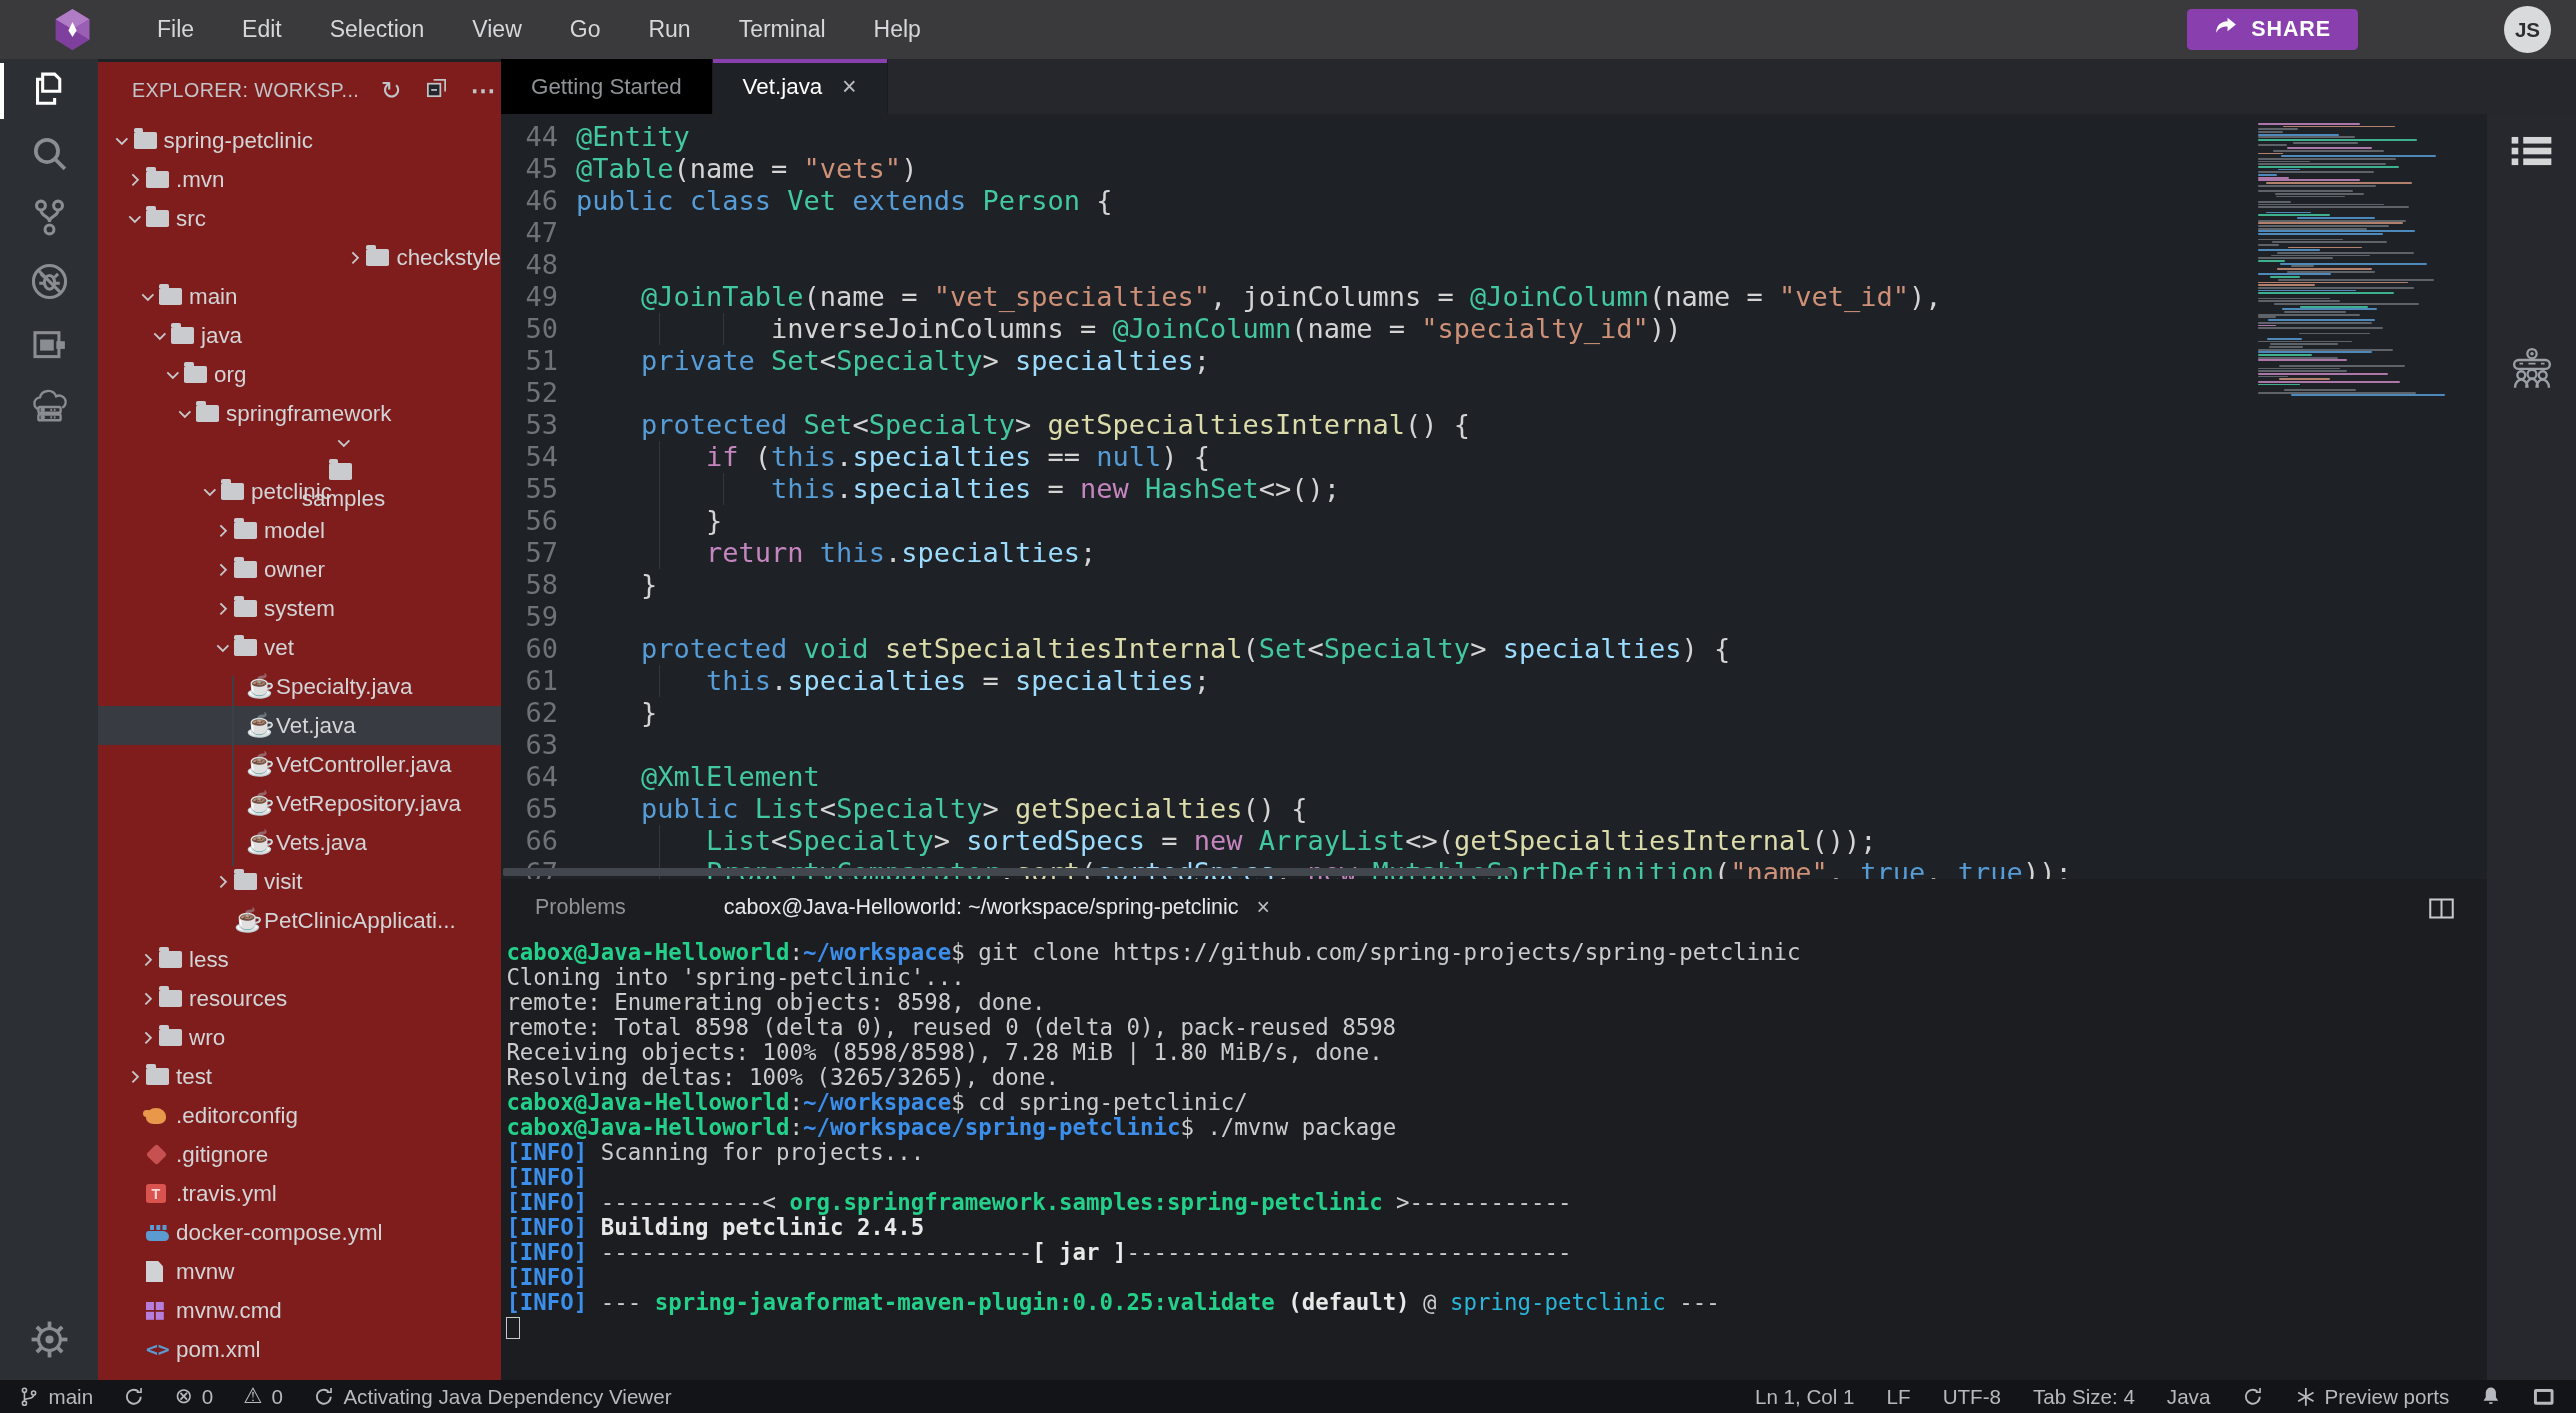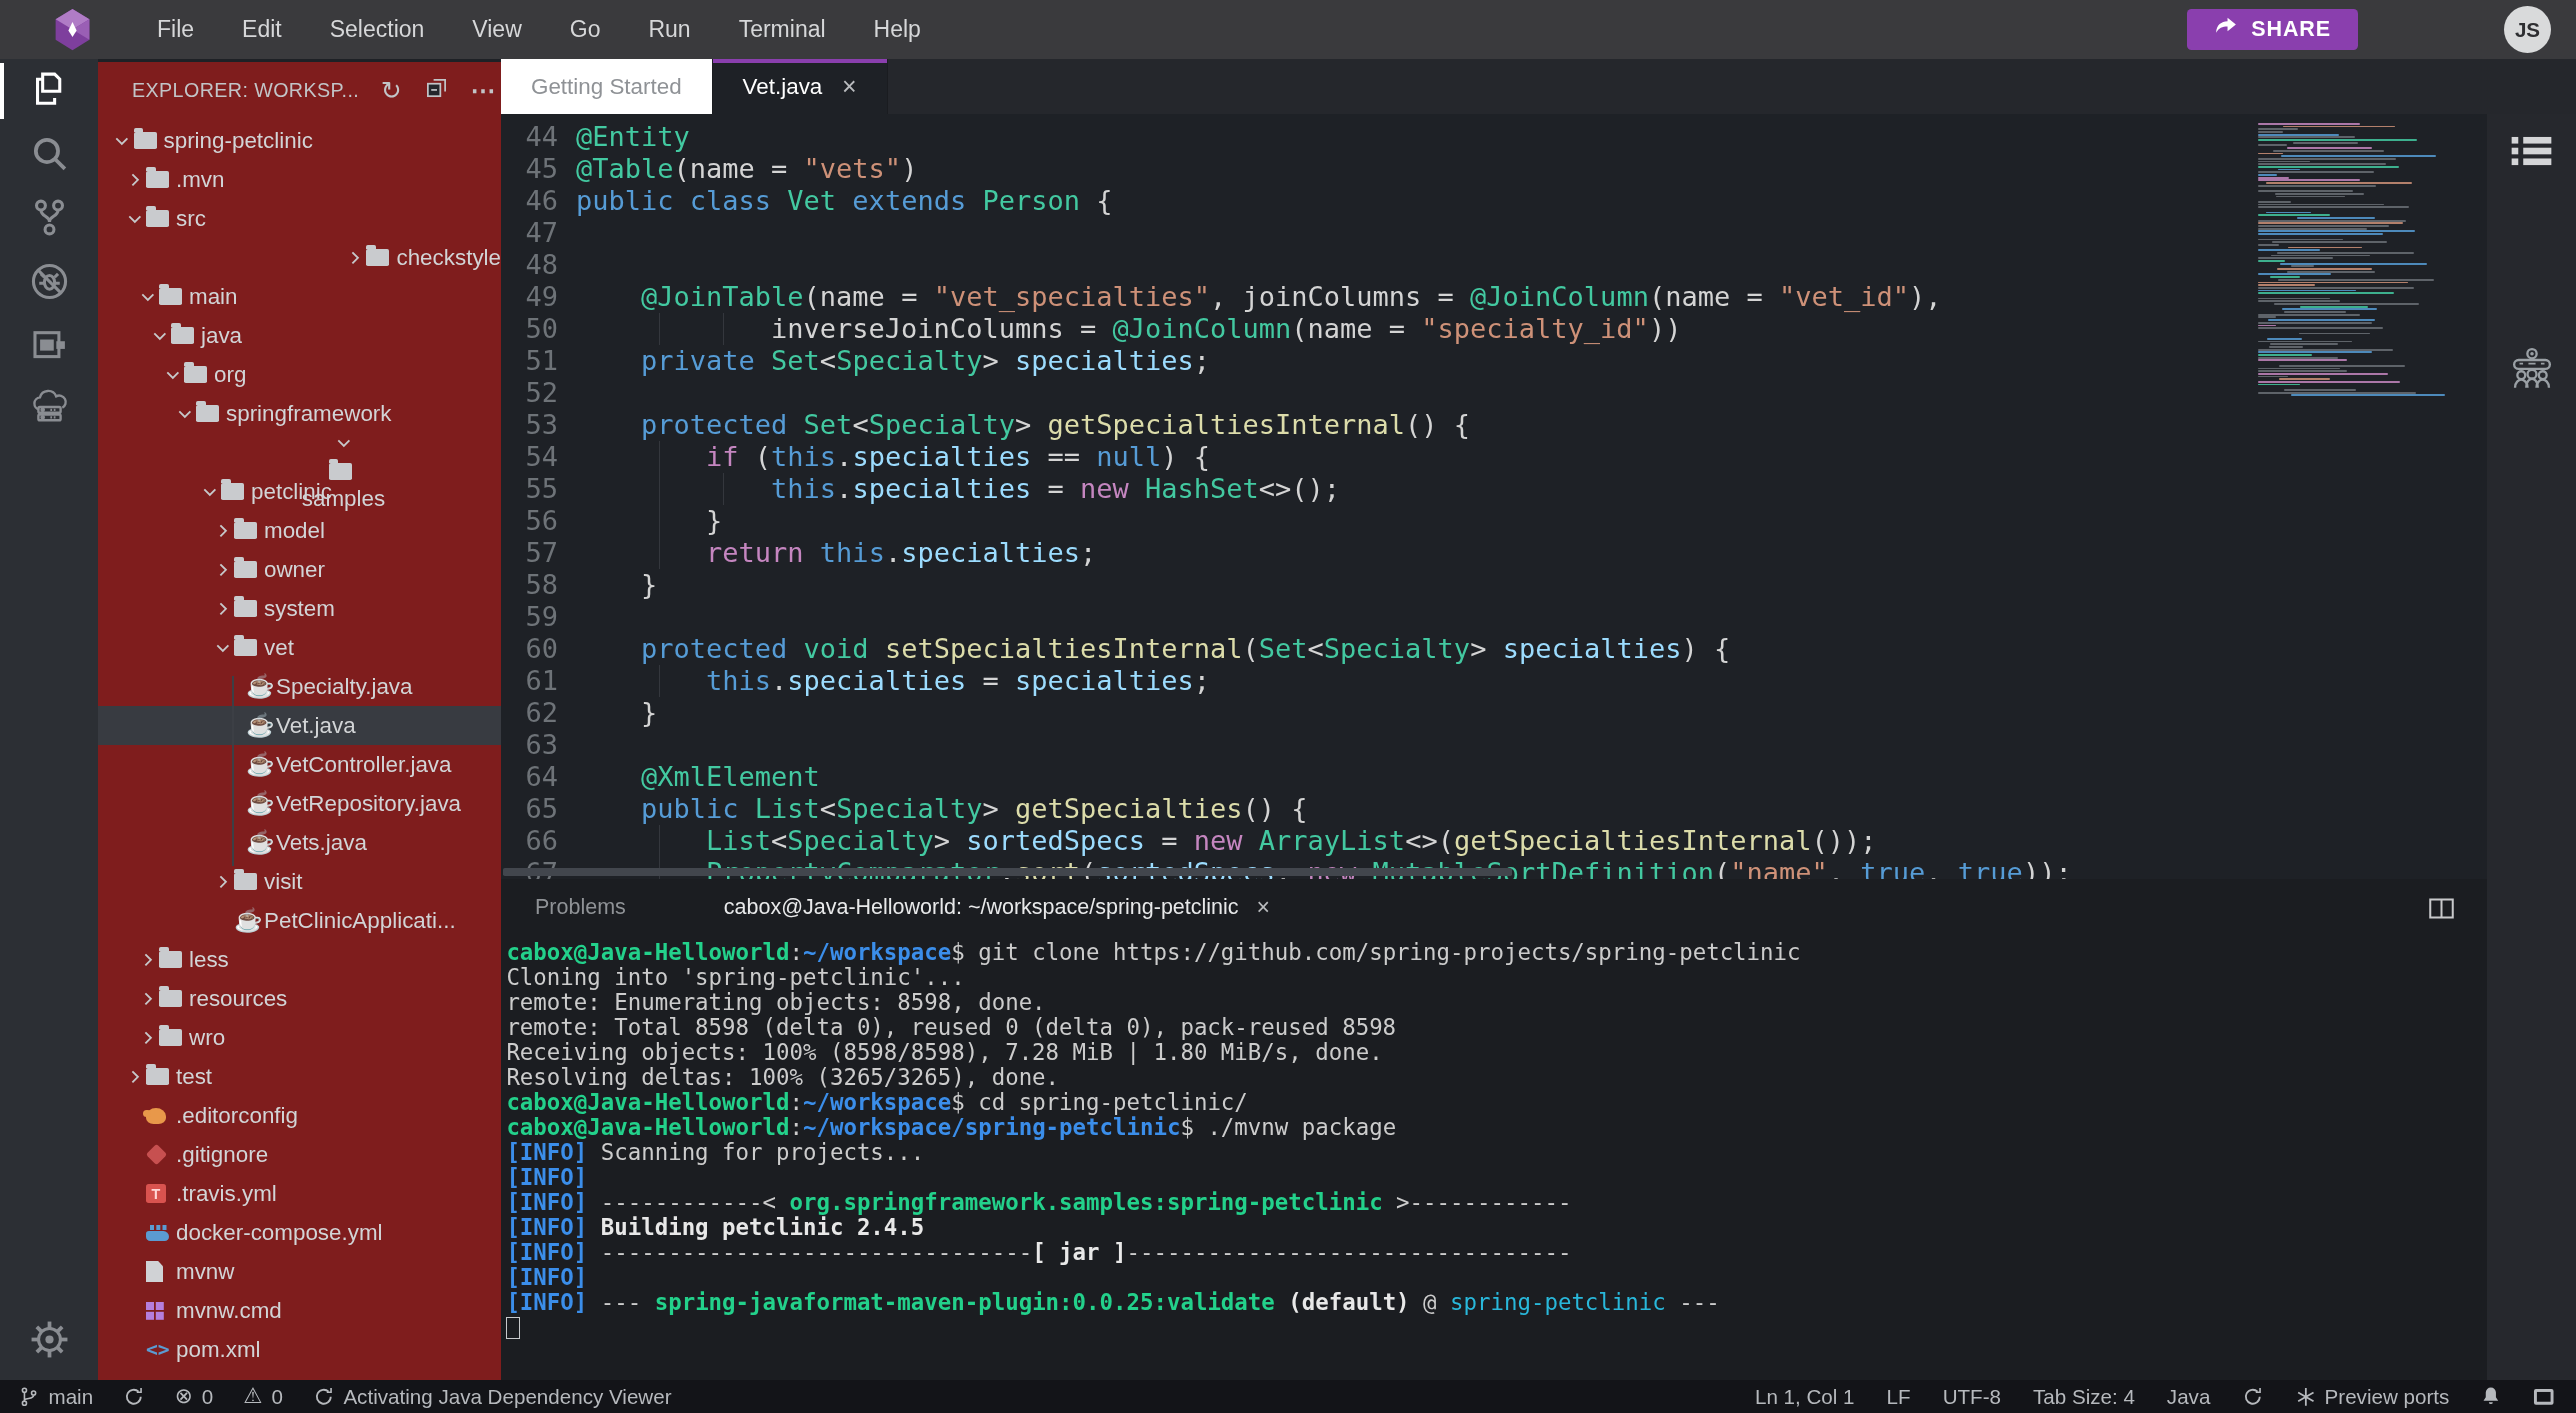--- a/index.html
+++ b/index.html
@@ -56,21 +56,21 @@
   .fi-file { width:17px; height:21.5px; background:#d0d2d5; clip-path:polygon(0 0,70% 0,100% 25%,100% 100%,0 100%); }
   .fi-windows { width:18px; height:18px; position:relative; }
   .fi-windows::before { content:""; position:absolute; width:8px; height:8px; background:#b57edc;
     box-shadow:9.8px 0 0 #b57edc, 0 9.8px 0 #b57edc, 9.8px 9.8px 0 #b57edc; }
   .fi-xml { color:#5b9bd1; font-family:"DejaVu Sans Mono", monospace; font-size:19.7px; font-weight:bold; }
   #vet-indent-guide { position:absolute; width:1.8px; background:#3c3f45; }
 
   
   #tabbar { position:absolute; left:501px; top:59px; right:0; height:55px; background:#25272c; display:flex; z-index:5; }
   .tab { height:55px; display:flex; align-items:center; padding:0 30px; gap:19.7px;
-    background:#ffffff; border-right:0.9px solid #1a1c20; font-size:22.4px; color:#8f9296; position:relative; }
+    background:#000000; border-right:0.9px solid #1a1c20; font-size:22.4px; color:#8f9296; position:relative; }
   .tab.active { background:#1e2126; color:#ffffff; }
   .tab.active::before { content:""; position:absolute; top:0; left:0; right:0; height:3.6px; background:#8a3fae; }
   .tab-close { color:#b9bbbe; font-size:25px; line-height:1; }
 
   
   #editor { position:absolute; left:501px; top:114px; right:89px; bottom:534px; background:#1e2126; overflow:hidden; }
   #code { padding-top:7.2px; font-family:"DejaVu Sans Mono", monospace; font-size:27px; line-height:32px; }
   .cline { display:flex; height:32px; position:relative; }
   .ln { flex:0 0 57px; text-align:right; color:#6e7378; padding-right:0; }
   .ctext { white-space:pre; padding-left:18px; color:#d4d4d4; }

